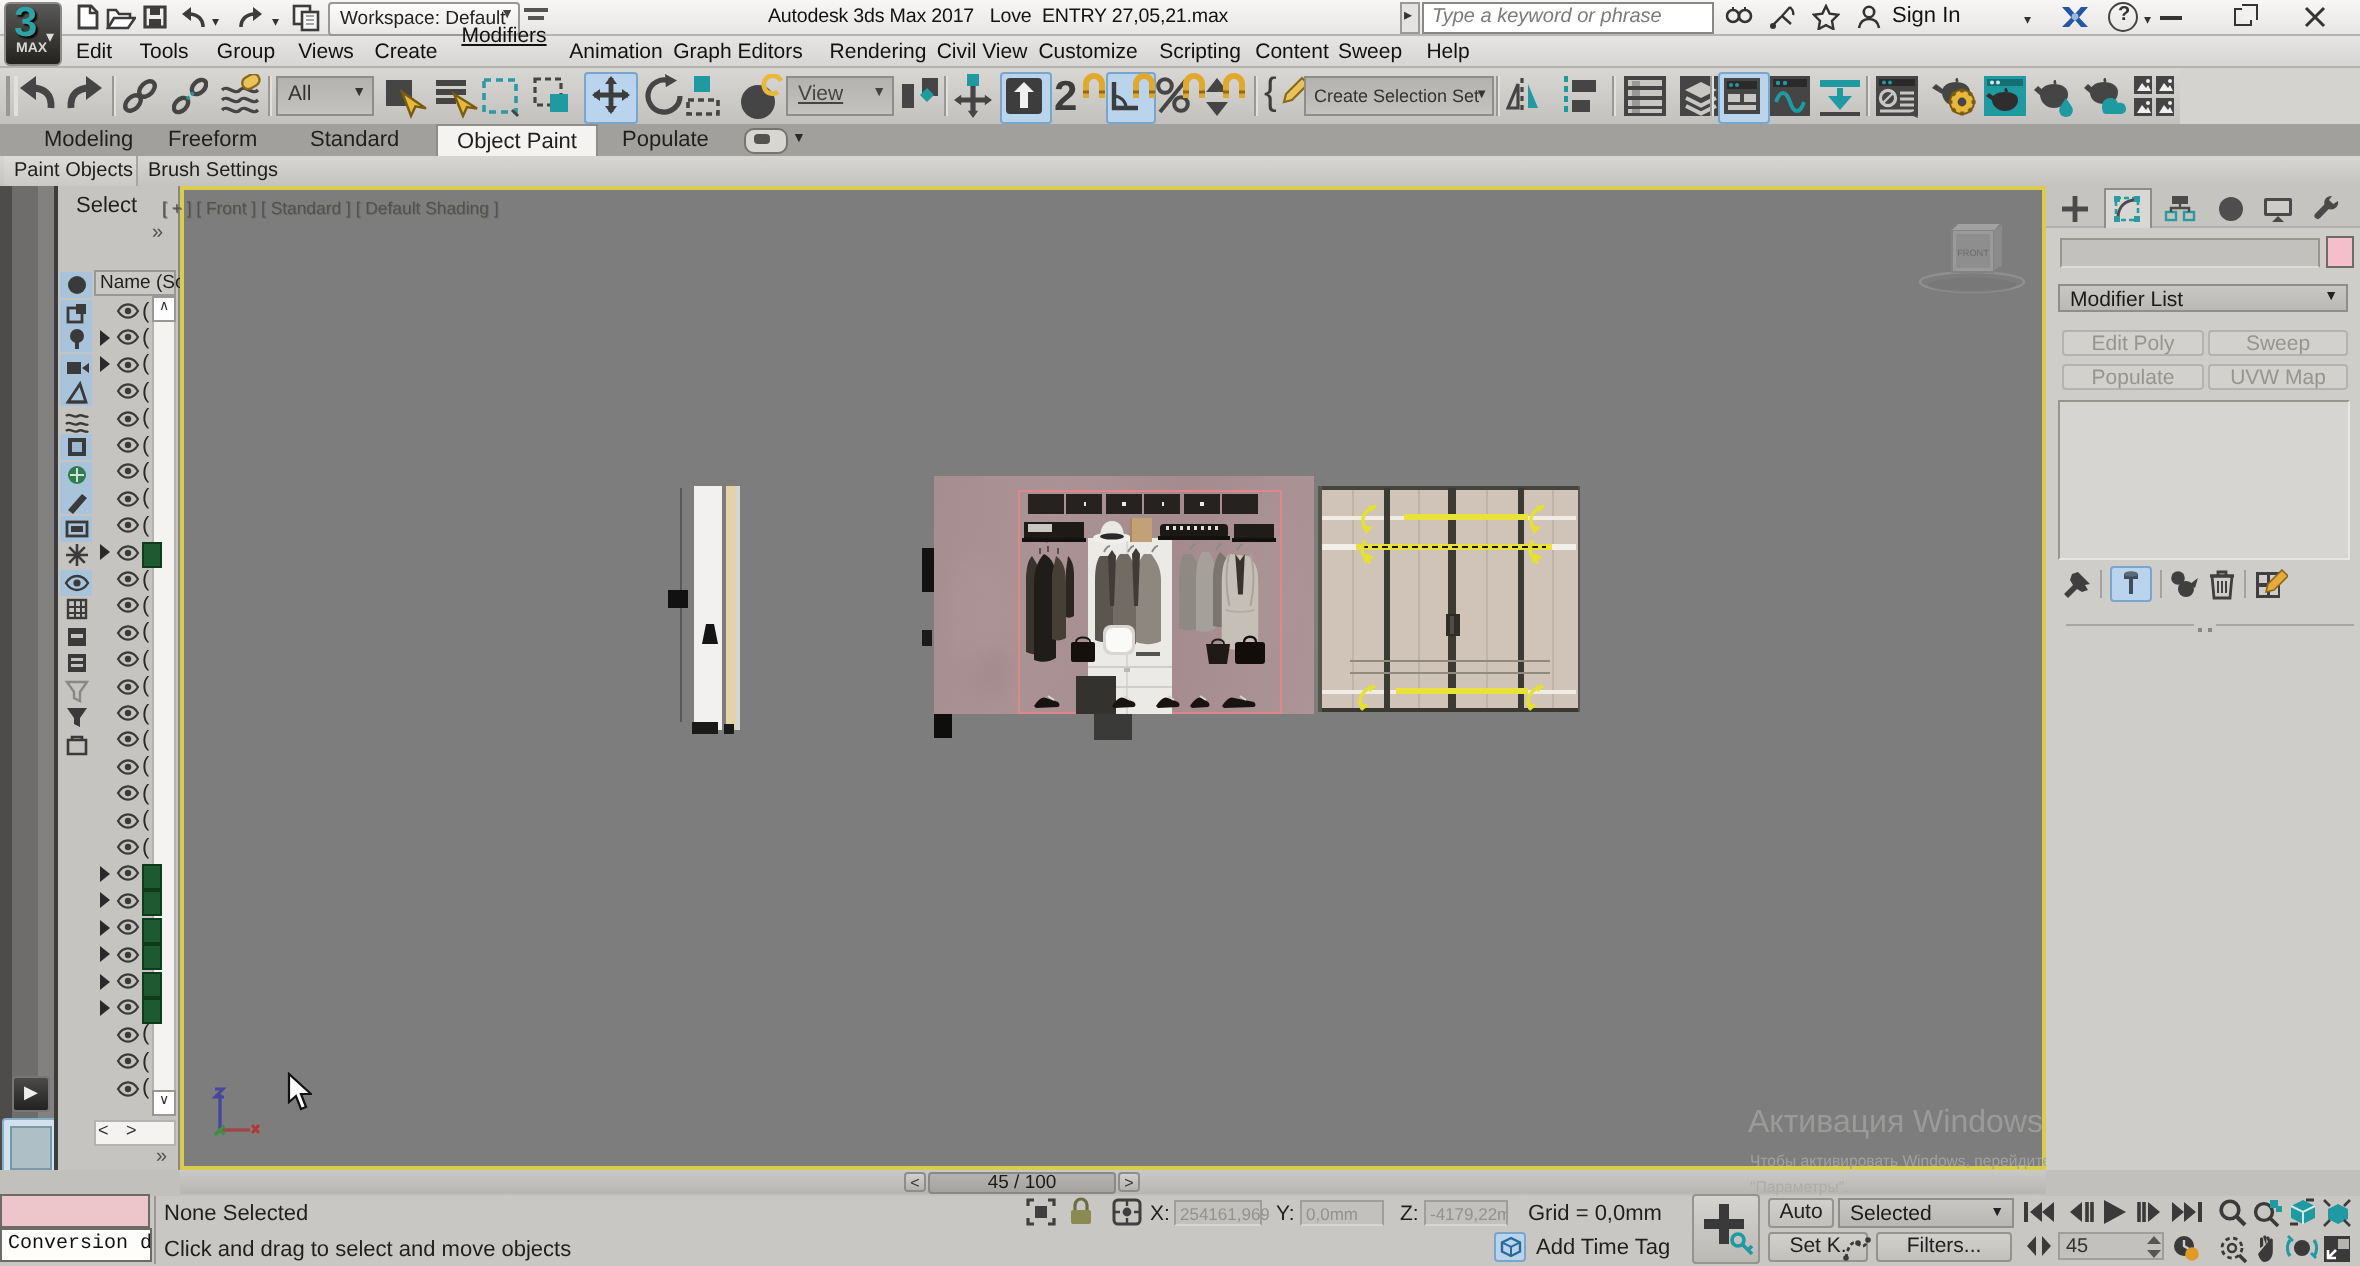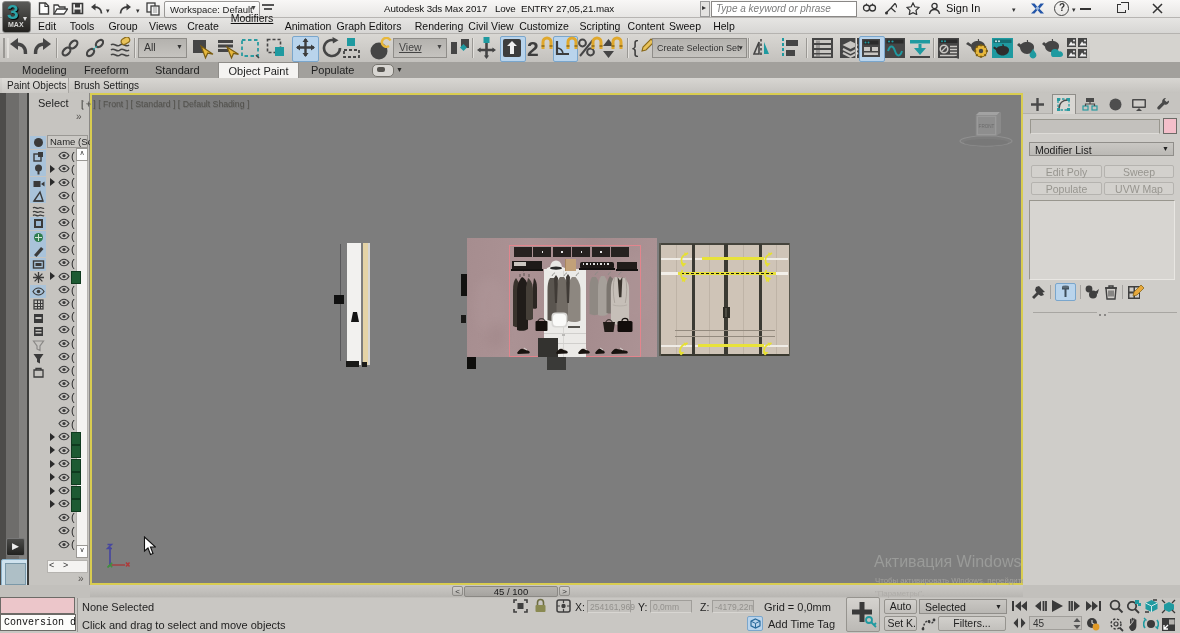--- a/index.html
+++ b/index.html
@@ -945,21 +945,21 @@
       <path d="M1 3.2l4.5 2.2L10 3.2M5.5 5.4V10" fill="none" stroke="#2a6a9a" stroke-width="1"></path>
     </svg>
 <div class="ab" style="left:768px;top:618px;font-size:11px;color:#1f1f1f;">Add Time Tag</div>
 <div class="ab" style="left:846px;top:597px;width:34px;height:35px;background:linear-gradient(#d5d3cf,#bbb9b5);border:1px solid #96948f;border-radius:2px;box-sizing:border-box;"></div>
 <svg class="ab" style="left:850px;top:600px;" width="28" height="29" viewBox="0 0 28 29">
       <path d="M12 2v20M2 12h20" stroke="#3a3a3a" stroke-width="5"></path>
       <circle cx="19" cy="20" r="3" fill="none" stroke="#1f9aa0" stroke-width="1.8"></circle>
       <path d="M21 22l5 5M24 25l2-2" stroke="#1f9aa0" stroke-width="1.8" fill="none"></path>
     </svg>
 <div class="ab" style="left:884px;top:599px;width:33px;height:15px;background:linear-gradient(#d2d0cc,#c2c0bc);border:1px solid #96948f;border-radius:2px;box-sizing:border-box;text-align:center;font-size:10.5px;color:#1f1f1f;line-height:13px;">Auto</div>
-<div class="ab" style="left:884px;top:616px;width:33px;height:15px;background:linear-gradient(#d2d0cc,#c2c0bc);border:1px solid #96948f;border-radius:2px;box-sizing:border-box;text-align:right;font-size:10.5px;color:#1f1f1f;line-height:13px;">Set K.</div>
+<div class="ab" style="left:884px;top:616px;width:50px;height:15px;background:linear-gradient(#d2d0cc,#c2c0bc);border:1px solid #96948f;border-radius:2px;box-sizing:border-box;text-align:center;font-size:10.5px;color:#1f1f1f;line-height:13px;">Set K.</div>
 <div class="ab" style="left:919px;top:599px;width:88px;height:15px;background:linear-gradient(#c9c7c3,#b9b7b3);border:1px solid #908e8a;box-sizing:border-box;">
       <span style="position:absolute;left:5px;top:1px;font-size:10.5px;color:#1a1a1a;">Selected</span>
       <span style="position:absolute;right:4px;top:3px;font-size:7px;color:#222;">▼</span>
     </div>
 <svg class="ab" style="left:921px;top:617px;" width="15" height="14" viewBox="0 0 15 14">
       <path d="M2 12C3 5 6 3 8 5s4 1 5-2" fill="none" stroke="#3a3a3a" stroke-width="1.4" stroke-dasharray="2 1.5"></path>
       <circle cx="2" cy="12" r="1.4" fill="#3a3a3a"></circle>
       <circle cx="8" cy="4.5" r="1.4" fill="#3a3a3a"></circle>
       <circle cx="13" cy="3" r="1.4" fill="#3a3a3a"></circle>
     </svg>

